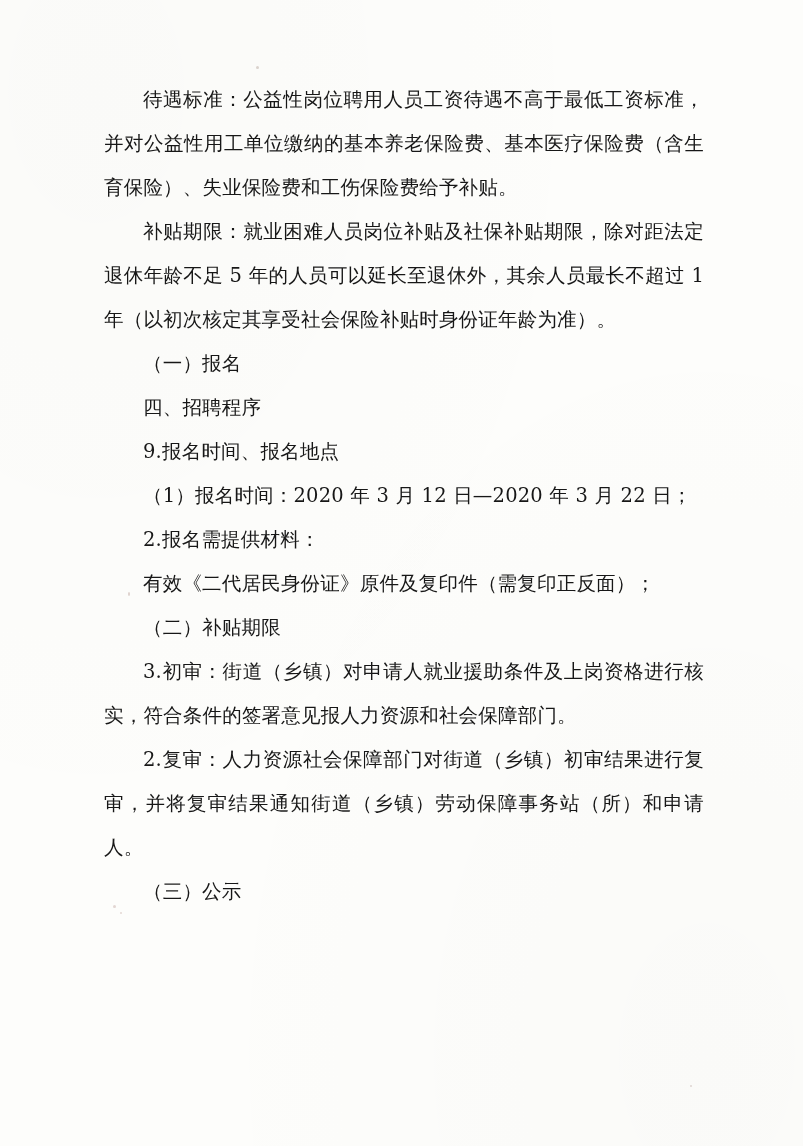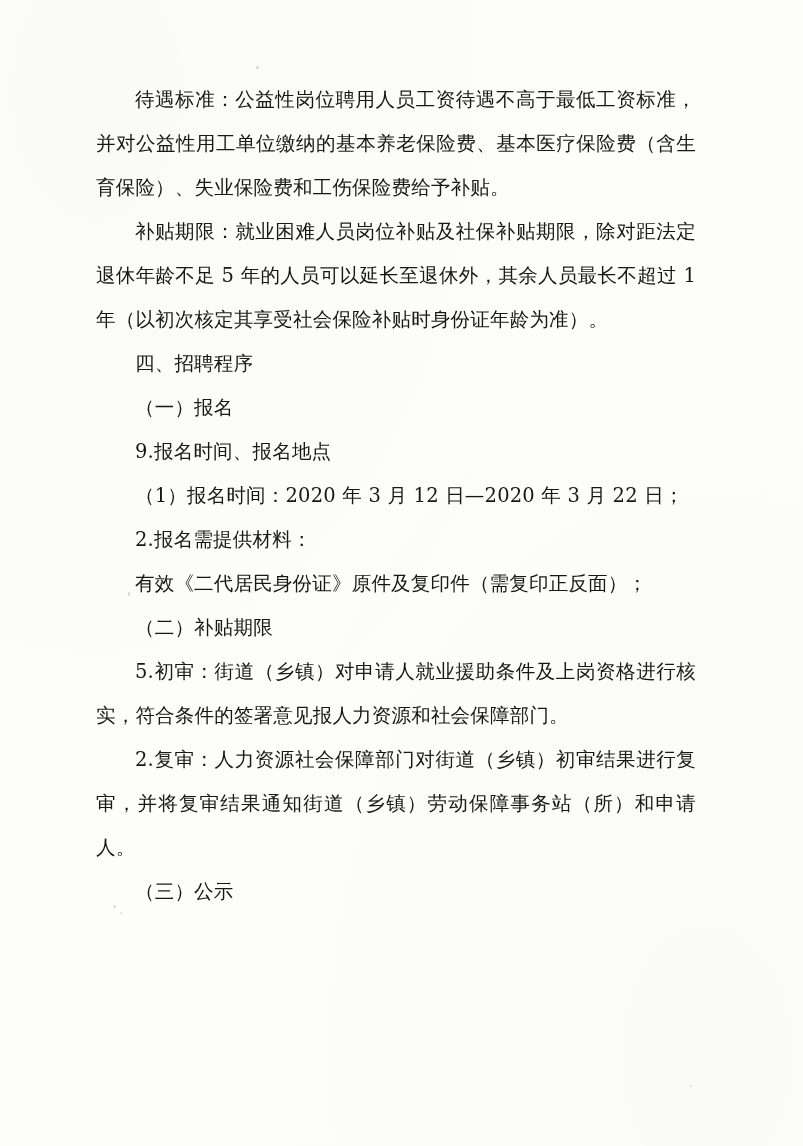--- a/index.html
+++ b/index.html
@@ -25,21 +25,21 @@
     content: "";
     position: absolute;
     inset: 0;
     background:
       radial-gradient(ellipse at 12% 8%, rgba(0,0,0,0.012), rgba(0,0,0,0) 55%),
       radial-gradient(ellipse at 88% 92%, rgba(0,0,0,0.012), rgba(0,0,0,0) 55%);
     pointer-events: none;
   }
   .doc-body {
     position: absolute;
-    left: 96px;
+    left: 104px;
     top: 78px;
     width: 600px;
   }
   .para {
     font-size: 19.5px;
     line-height: 44px;
     letter-spacing: 0.2px;
     text-align: justify;
     text-justify: inter-ideograph;
     margin: 0;
@@ -62,28 +62,28 @@
   .sp5 { left: 690px; top: 1085px; width: 2px; height: 2px; background:#c4b0ab; }
 </style>
 </head>
 <body>
 
 <div class="page">
   <div class="doc-body">
 
     <p class="para indent2">待遇标准：公益性岗位聘用人员工资待遇不高于最低工资标准，并对公益性用工单位缴纳的基本养老保险费、基本医疗保险费（含生育保险）、失业保险费和工伤保险费给予补贴。</p>
     <p class="para indent2">补贴期限：就业困难人员岗位补贴及社保补贴期限，除对距法定退休年龄不足 5 年的人员可以延长至退休外，其余人员最长不超过 1 年（以初次核定其享受社会保险补贴时身份证年龄为准）。</p>
+    <p class="para indent2">（一）报名</p>
     <p class="para indent2">四、招聘程序</p>
-    <p class="para indent2">（一）报名</p>
     <p class="para indent2">9.报名时间、报名地点</p>
     <p class="para indent2">（1）报名时间：2020 年 3 月 12 日—2020 年 3 月 22 日；</p>
     <p class="para indent2">2.报名需提供材料：</p>
     <p class="para indent2">有效《二代居民身份证》原件及复印件（需复印正反面）；</p>
     <p class="para indent2">（二）补贴期限</p>
-    <p class="para indent2">5.初审：街道（乡镇）对申请人就业援助条件及上岗资格进行核实，符合条件的签署意见报人力资源和社会保障部门。</p>
+    <p class="para indent2">3.初审：街道（乡镇）对申请人就业援助条件及上岗资格进行核实，符合条件的签署意见报人力资源和社会保障部门。</p>
     <p class="para indent2">2.复审：人力资源社会保障部门对街道（乡镇）初审结果进行复审，并将复审结果通知街道（乡镇）劳动保障事务站（所）和申请人。</p>
     <p class="para indent2">（三）公示</p>
 
   </div>
 
   <span class="speckle sp1"></span>
   <span class="speckle sp2"></span>
   <span class="speckle sp3"></span>
   <span class="speckle sp4"></span>
   <span class="speckle sp5"></span>

